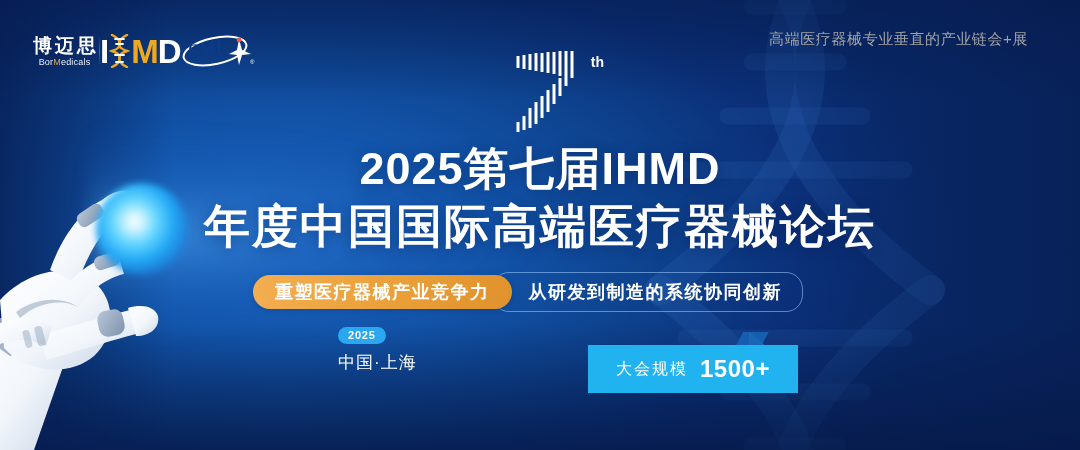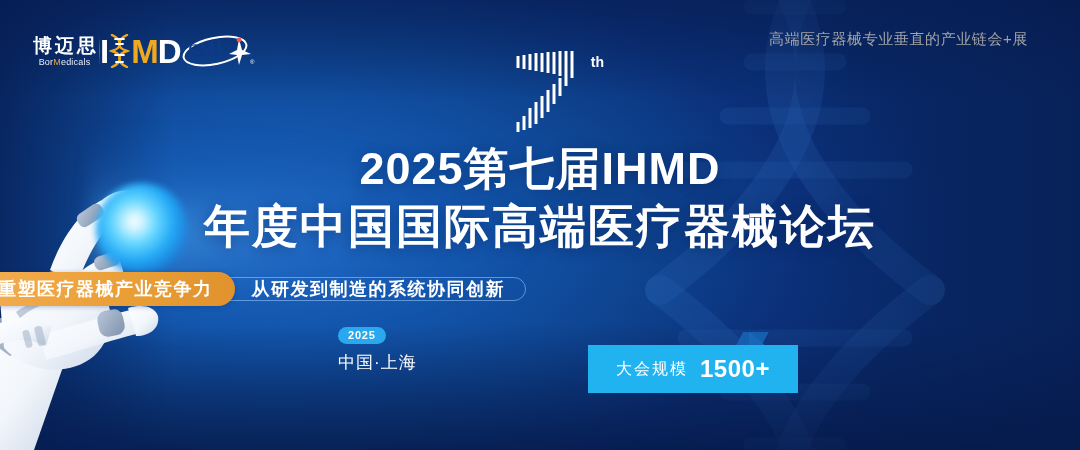--- a/index.html
+++ b/index.html
@@ -173,40 +173,41 @@
     letter-spacing: 2px;
     line-height: 1;
     text-shadow: 0 2px 14px rgba(3,26,78,.45);
   }
 
   
   .pills {
     position: absolute;
     left: 0; right: 0; top: 272px;
     display: flex;
+    justify-content: center;
     align-items: center;
     gap: 0px;
   }
   .pill-solid {
     height: 34px;
     padding: 0 22px;
     display: flex; align-items: center;
     border-radius: 17px;
     background: linear-gradient(100deg, #f3ae52 0%, #eca23c 45%, #e0922c 100%);
     color: #ffffff;
     font-size: 18px;
     font-weight: bold;
     letter-spacing: 1.5px;
     white-space: nowrap;
     box-shadow: 0 1px 5px rgba(10,40,100,.28);
     position: relative;
     z-index: 2;
   }
   .pill-outline {
-    height: 24px;
+    height: 40px;
     padding: 0 20px 0 36px;
     margin-left: -20px;
     display: flex; align-items: center;
     border-radius: 17px;
     border: 1px solid rgba(160,205,255,.55);
     color: #ffffff;
     font-size: 18px;
     font-weight: bold;
     letter-spacing: 1.5px;
     white-space: nowrap;

